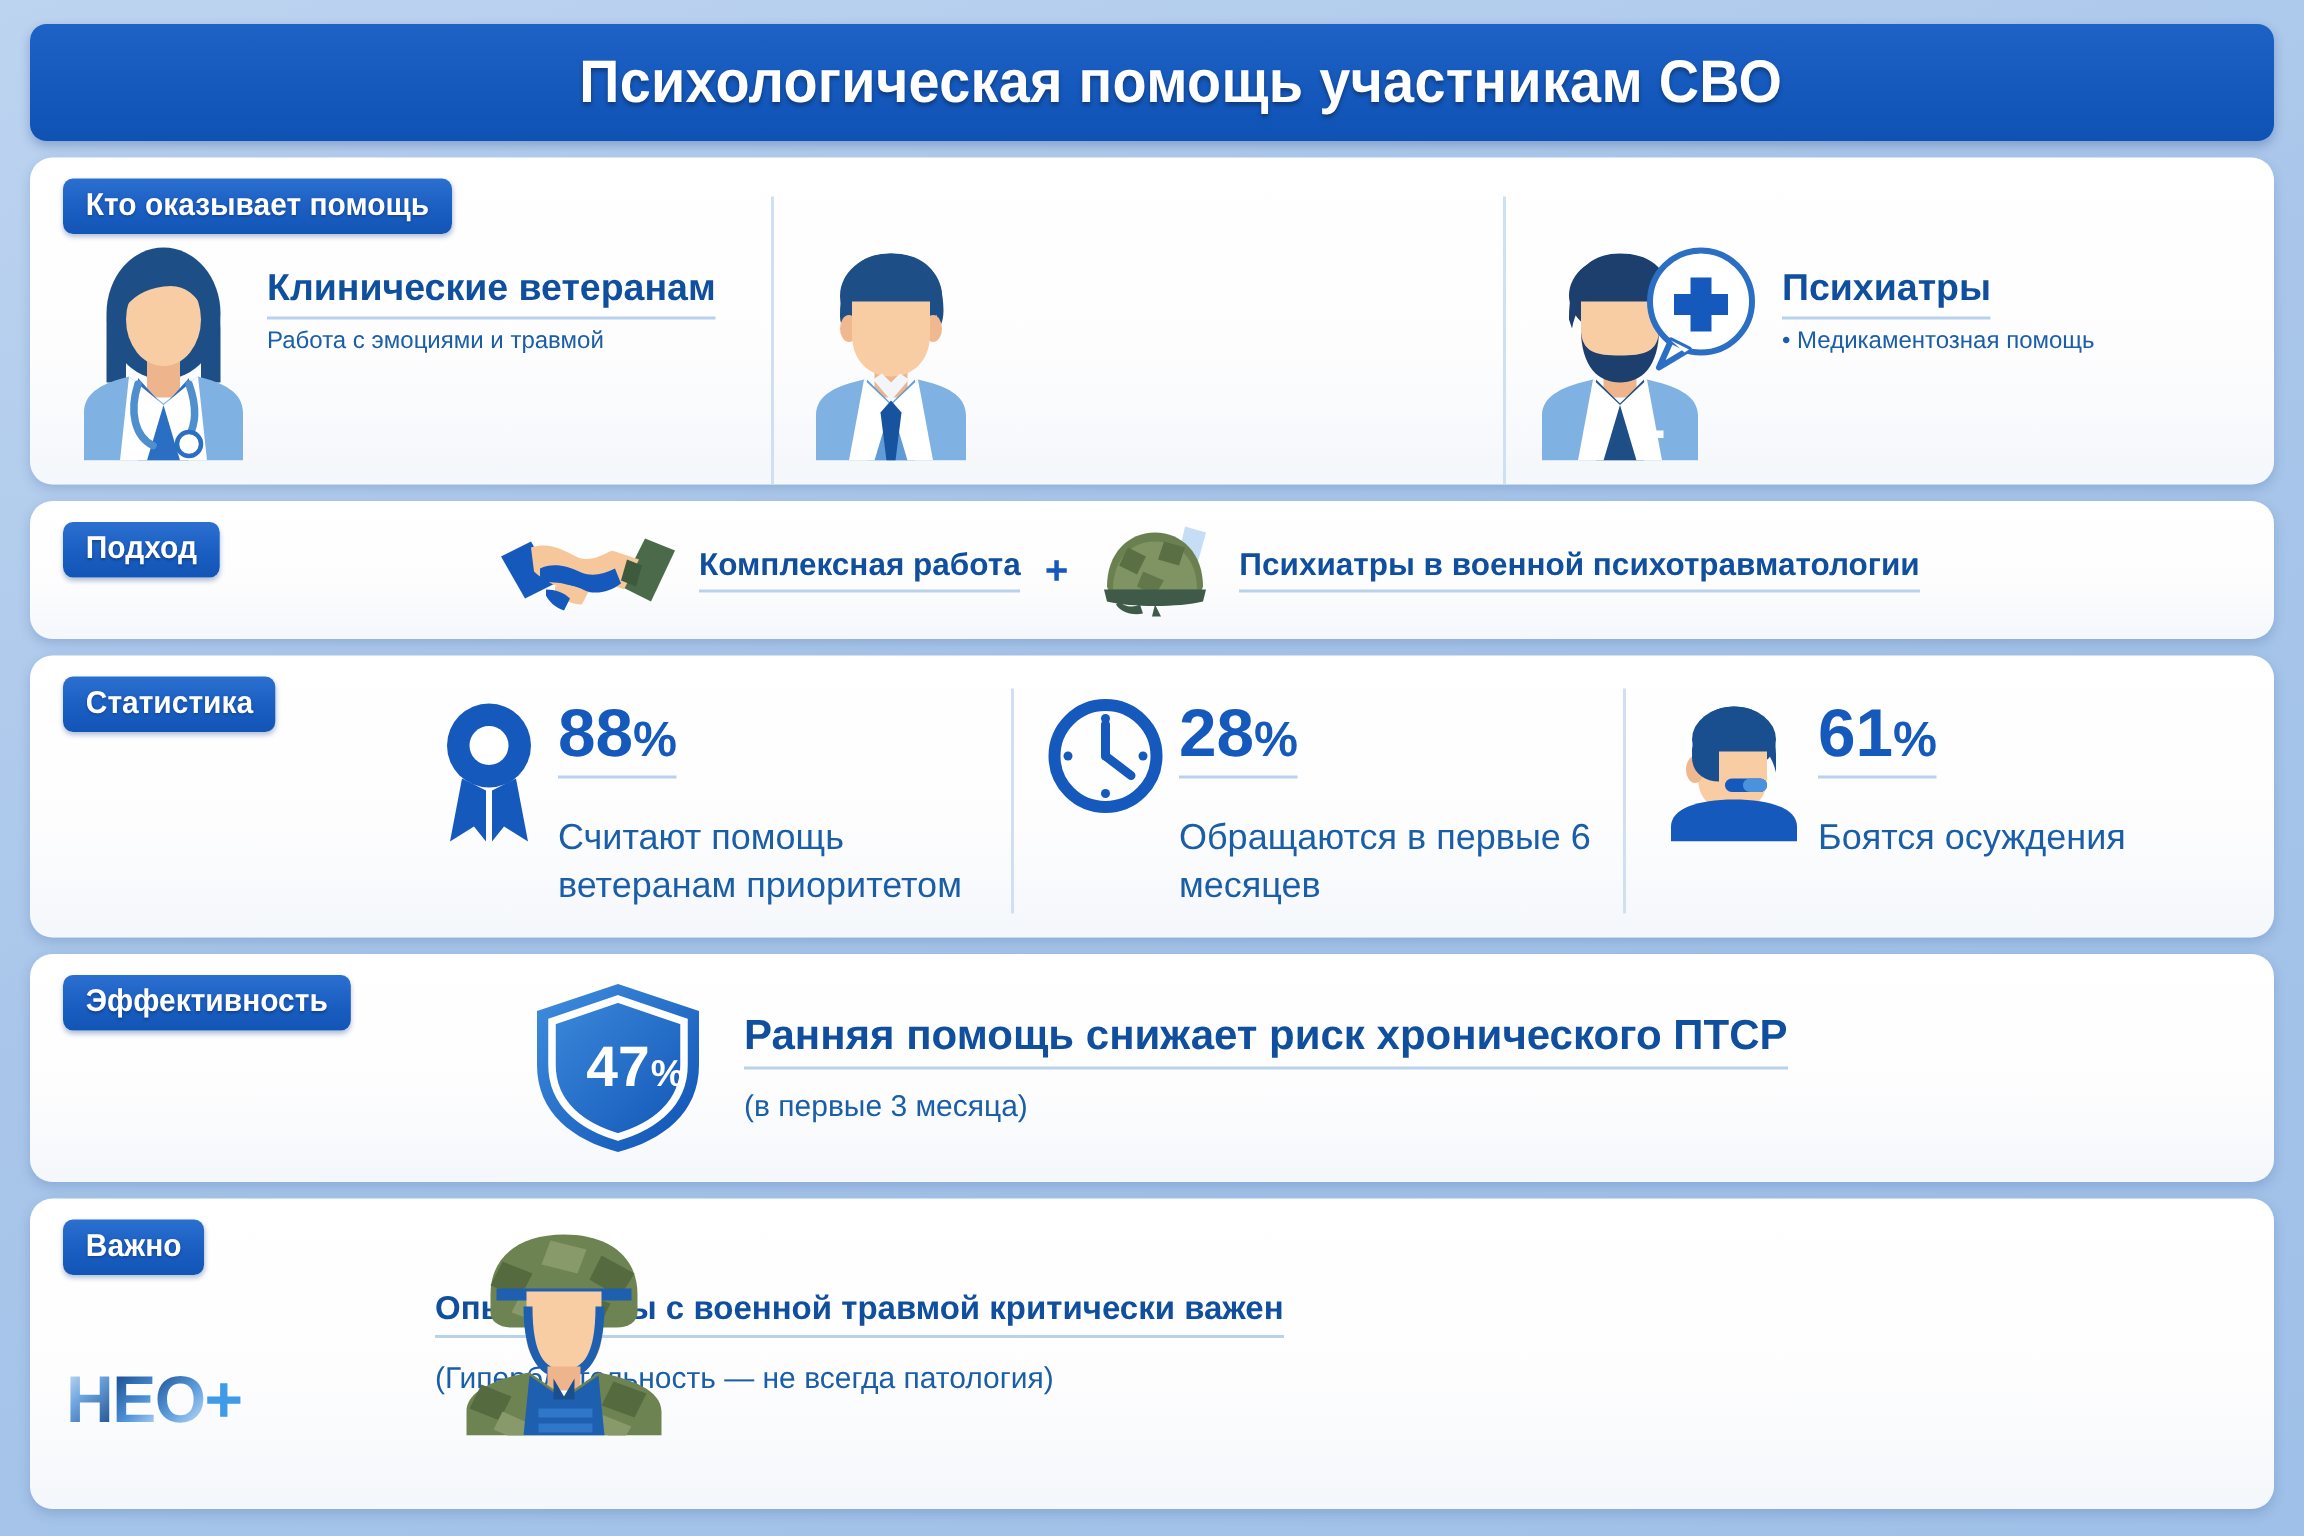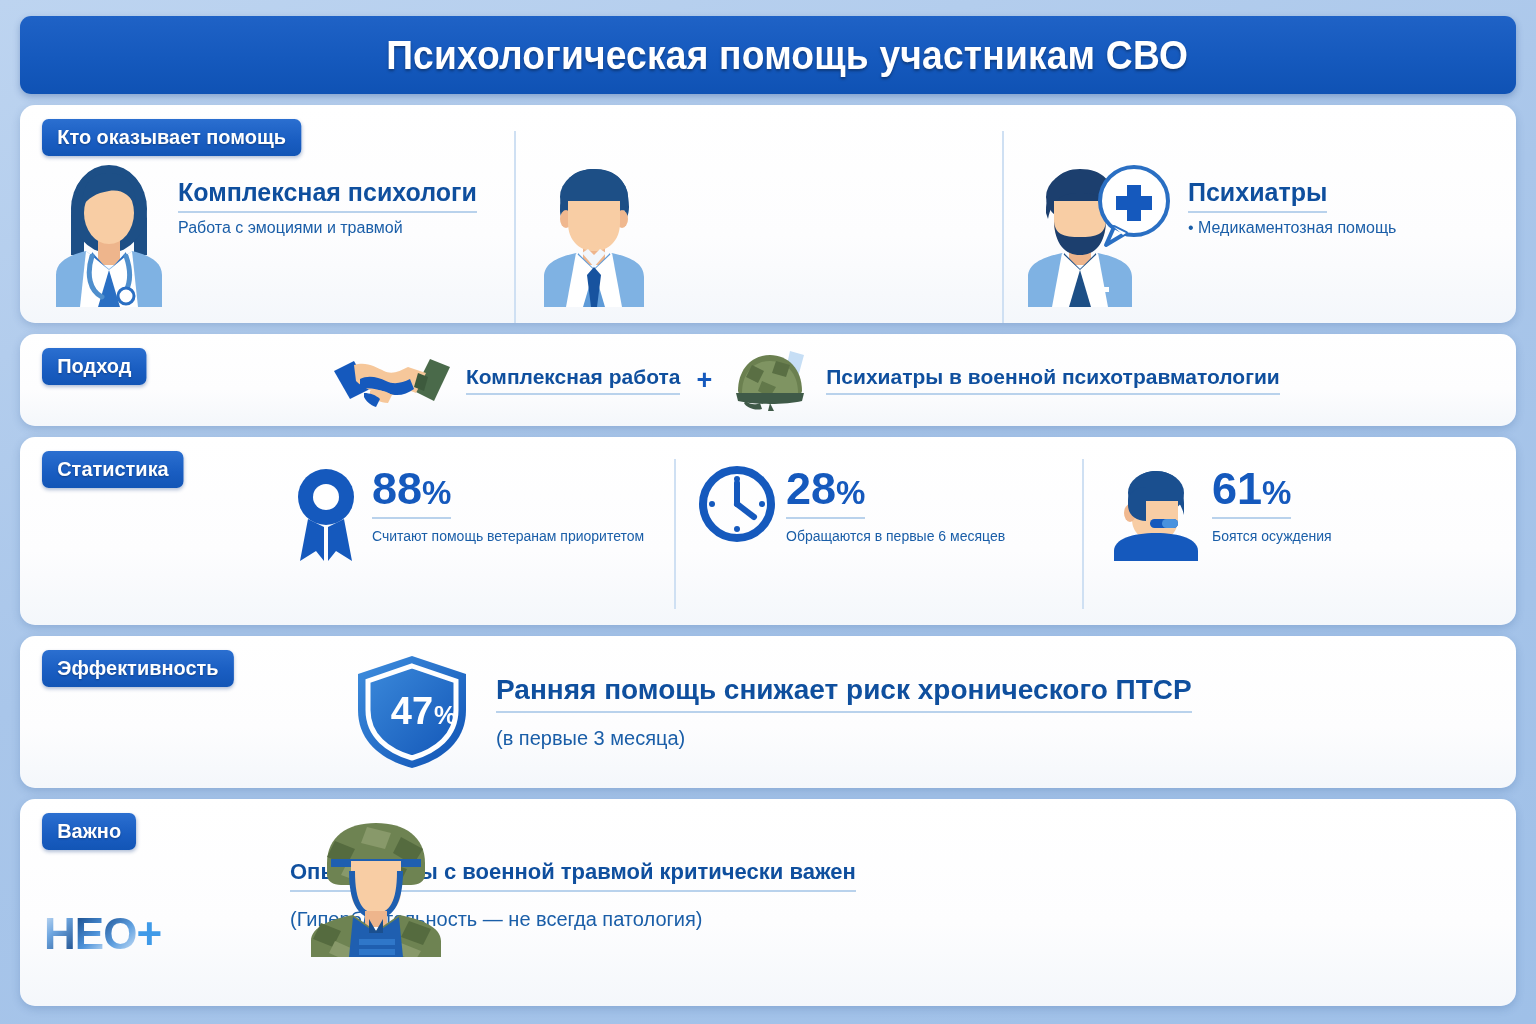--- a/index.html
+++ b/index.html
@@ -64,21 +64,21 @@
 
   
   .card-stats{flex:0 0 188px;}
   .stats{display:flex;height:100%;padding:22px 26px 16px 270px;box-sizing:border-box;}
   .stat{flex:1;display:flex;align-items:flex-start;gap:10px;padding-top:6px;}
   .stat + .stat{border-left:2px solid #cfe0f3;padding-left:22px;}
   .stat .stxt{padding-top:2px;}
   .snum{color:#1559bd;font-size:45px;font-weight:bold;line-height:.98;
         border-bottom:2px solid #b9d2ec;display:inline-block;padding-bottom:6px;}
   .snum .pct{font-size:33px;}
-  .sdesc{color:#1a5ea8;font-size:14px;line-height:1.32;margin-top:8px;}
+  .sdesc{color:#1a5ea8;font-size:24px;line-height:1.32;margin-top:24px;}
 
   
   .card-eff{flex:0 0 152px;}
   .eff{display:flex;align-items:center;height:100%;padding-left:330px;box-sizing:border-box;gap:22px;}
   .eff .etxt-main{color:#0f4f9e;font-size:28px;font-weight:bold;
                   border-bottom:2px solid #b9d2ec;padding-bottom:5px;display:inline-block;}
   .eff .etxt-sub{color:#1a5ea8;font-size:20px;margin-top:14px;}
 
   
   .card-important{flex:1 1 auto;min-height:0;}
@@ -141,21 +141,21 @@
               <path d="M40 94 L63 113 L52 150 L34 150 Z" fill="#ffffff"></path>
               <path d="M86 94 L63 113 L74 150 L92 150 Z" fill="#ffffff"></path>
 
               <path d="M46 99 C40 118 44 134 56 140" stroke="#4f8fcd" stroke-width="5" fill="none" stroke-linecap="round"></path>
               <path d="M80 99 C86 116 84 126 80 134" stroke="#4f8fcd" stroke-width="5" fill="none" stroke-linecap="round"></path>
               <circle cx="80" cy="139" r="8" fill="#ffffff" stroke="#2a6fc3" stroke-width="3"></circle>
             </g>
           </svg>
         </div>
         <div class="ptext">
-          <div class="ptitle">Комплексная психологи</div>
+          <div class="ptitle">Клинические ветеранам</div>
           <div class="pdesc">Работа с эмоциями и травмой</div>
         </div>
       </div>
 
       <div class="provider">
         <div class="figure">
           <svg width="120" height="150" viewBox="0 0 120 150">
             <defs>
                 <clipPath id="cp2">
                   <rect x="0" y="0" width="120" height="150"></rect>

